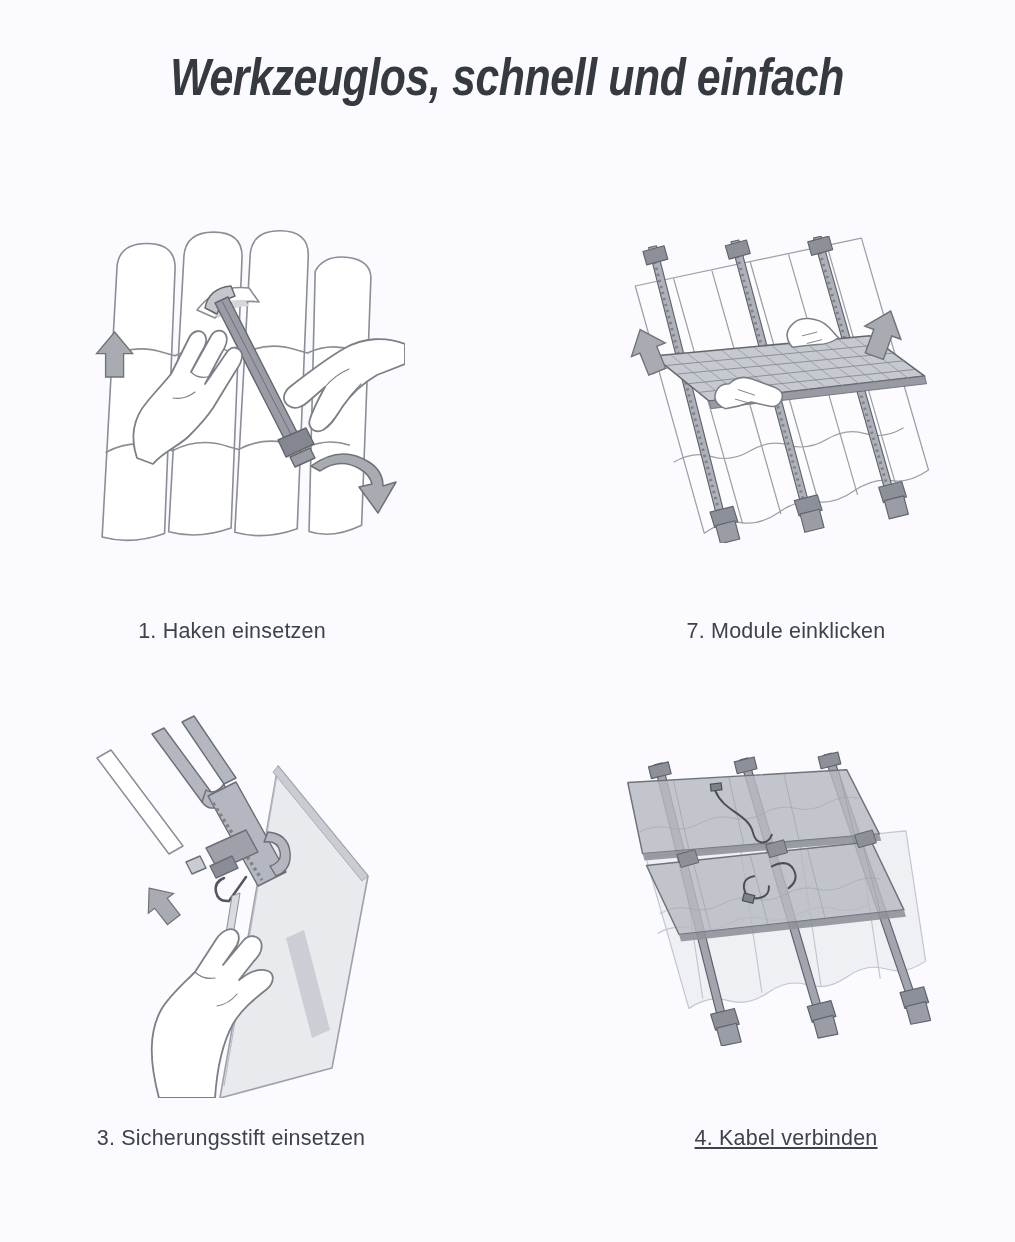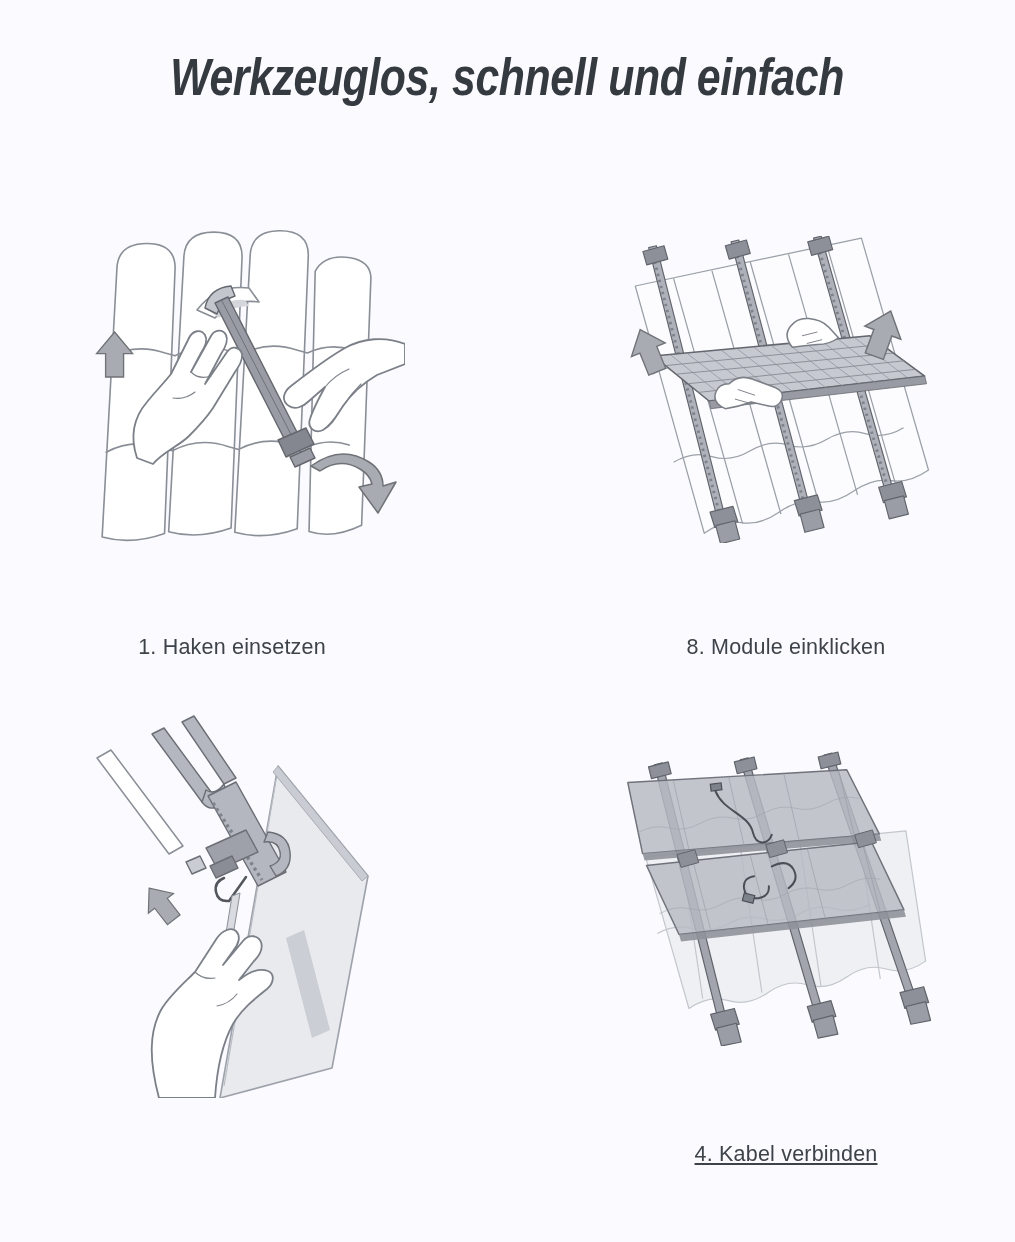--- a/index.html
+++ b/index.html
@@ -19,21 +19,21 @@
     transform:scaleX(0.84);transform-origin:center;
     white-space:nowrap;
   }
   .fig{position:absolute;}
   .fig1{left:85px;top:226px;}
   .fig2{left:618px;top:236px;}
   .fig3{left:95px;top:708px;}
   .fig4{left:612px;top:750px;}
   .caption{
     position:absolute;width:460px;text-align:center;
-    font-size:21.5px;line-height:30px;color:#3e434a;letter-spacing:0.2px;margin-top:16px;
+    font-size:21.5px;line-height:30px;color:#3e434a;letter-spacing:0.2px;
   }
   .cap1{left:2px;top:616px;}
   .cap2{left:556px;top:616px;}
   .cap3{left:1px;top:1123px;}
   .cap4{left:556px;top:1123px;text-decoration:underline;}
   svg{display:block;}
 </style>
 </head>
 <body>
 
@@ -225,16 +225,17 @@
         <rect x="100" y="34" width="11" height="7" fill="#7e828a" stroke-width="1.2" transform="rotate(-7 105 37)"></rect>
         <path d="M105,42 C113,62 139,65 143,84 C146,97 158,96 162,86"></path>
         <path d="M144,128 q-12,2 -10,13 q2,11 15,9 q11,-2 10,-12"></path>
         <rect x="133" y="146" width="11" height="8" fill="#7e828a" stroke-width="1.2" transform="rotate(14 138 150)"></rect>
         <path d="M162,118 q16,-8 22,3 q6,11 -5,19"></path>
       </g>
     </svg>
   </div>
 
   <div class="caption cap1">1. Haken einsetzen</div>
-  <div class="caption cap2">8. Module einklicken</div>
+  <div class="caption cap2">7. Module einklicken</div>
+  <div class="caption cap3">3. Sicherungsstift einsetzen</div>
   <div class="caption cap4">4. Kabel verbinden</div>
 
 </div>
 
 </body></html>

